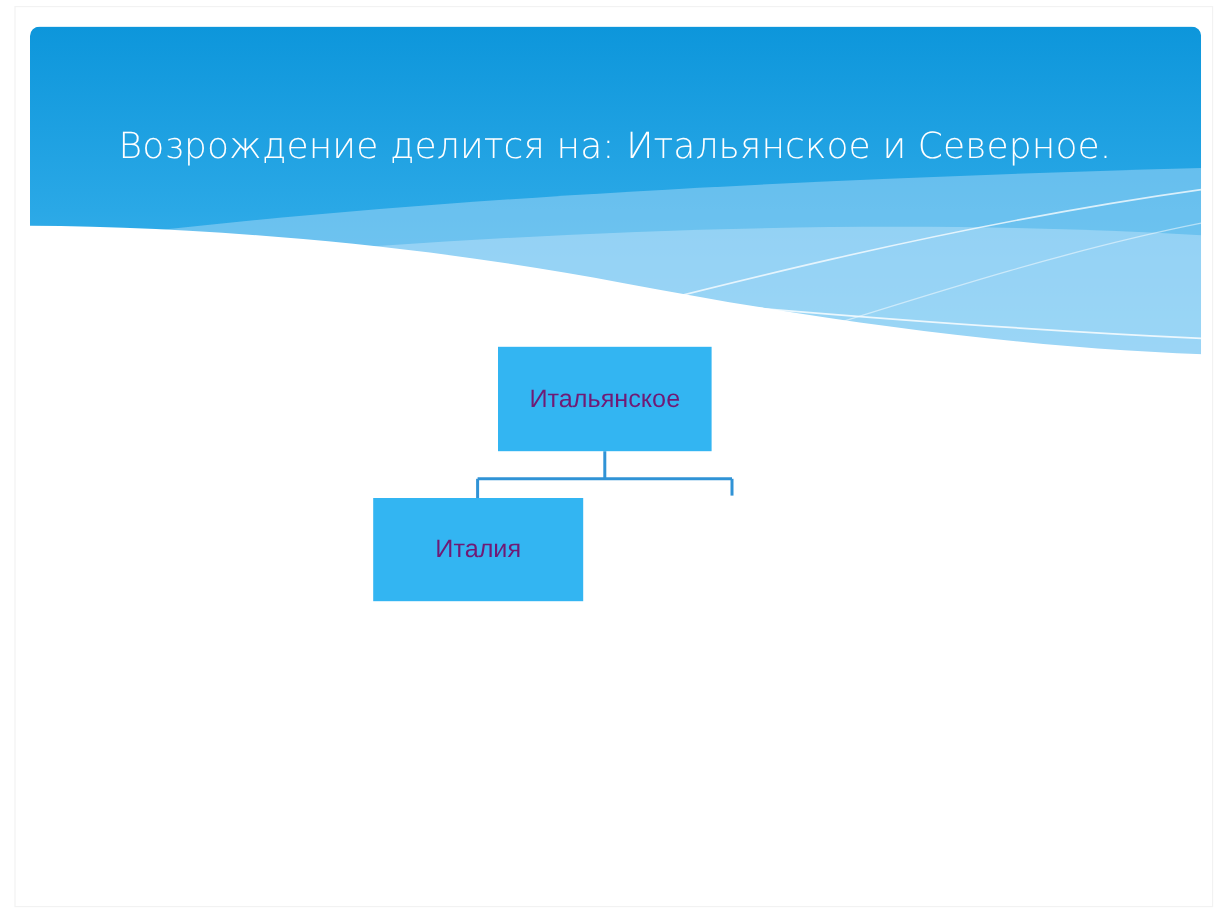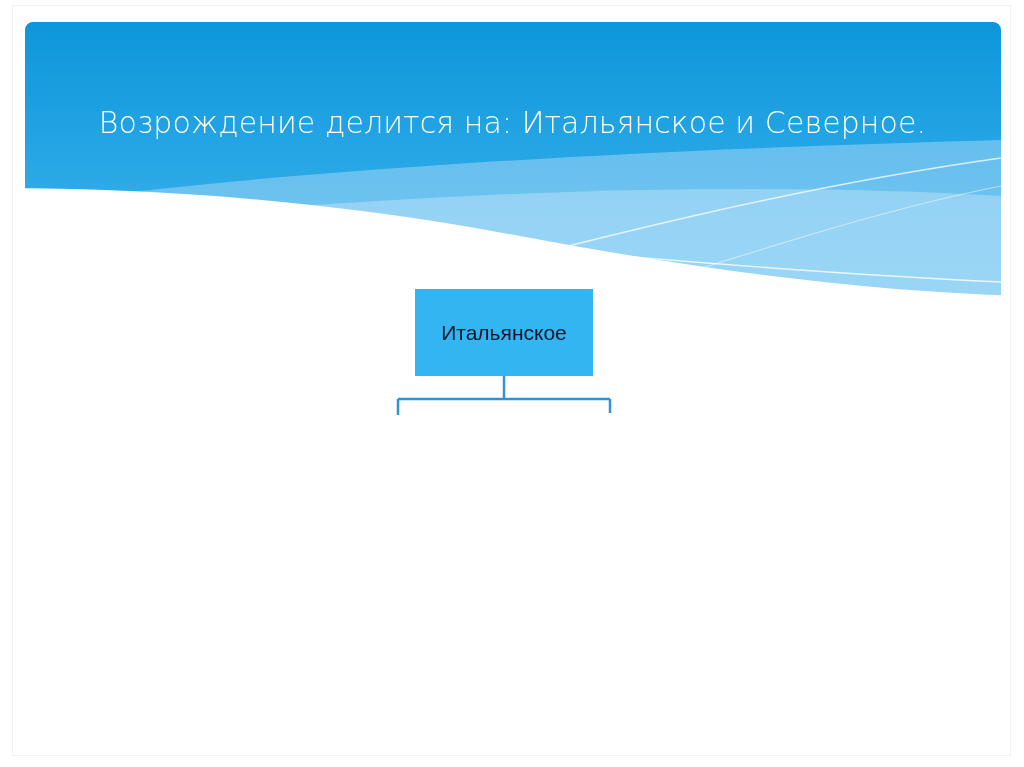--- a/index.html
+++ b/index.html
@@ -66,21 +66,21 @@
     position: absolute;
     left: 0;
     top: 0;
     width: 1024px;
     height: 767px;
   }
 
   .node {
     position: absolute;
     background: #33b5f2;
-    color: #0f172a;
+    color: #701a75;
     font-family: "Liberation Sans", sans-serif;
     font-size: 21px;
     display: flex;
     align-items: center;
     justify-content: center;
     box-sizing: border-box;
     text-align: center;
   }
 
   #node-parent {
@@ -160,17 +160,18 @@
 
       <line x1="398" y1="399" x2="610" y2="399" stroke="#3093d6" stroke-width="2.5"></line>
 
       <line x1="398" y1="399" x2="398" y2="415" stroke="#3093d6" stroke-width="2.5"></line>
 
       <line x1="610" y1="399" x2="610" y2="413" stroke="#3093d6" stroke-width="2.5"></line>
     </svg>
 
     <div class="node" id="node-parent">Итальянское</div>
 
+    <div class="node" id="node-child-left">Италия</div>
 
 
   </div>
 
 </div>
 
 </body></html>

